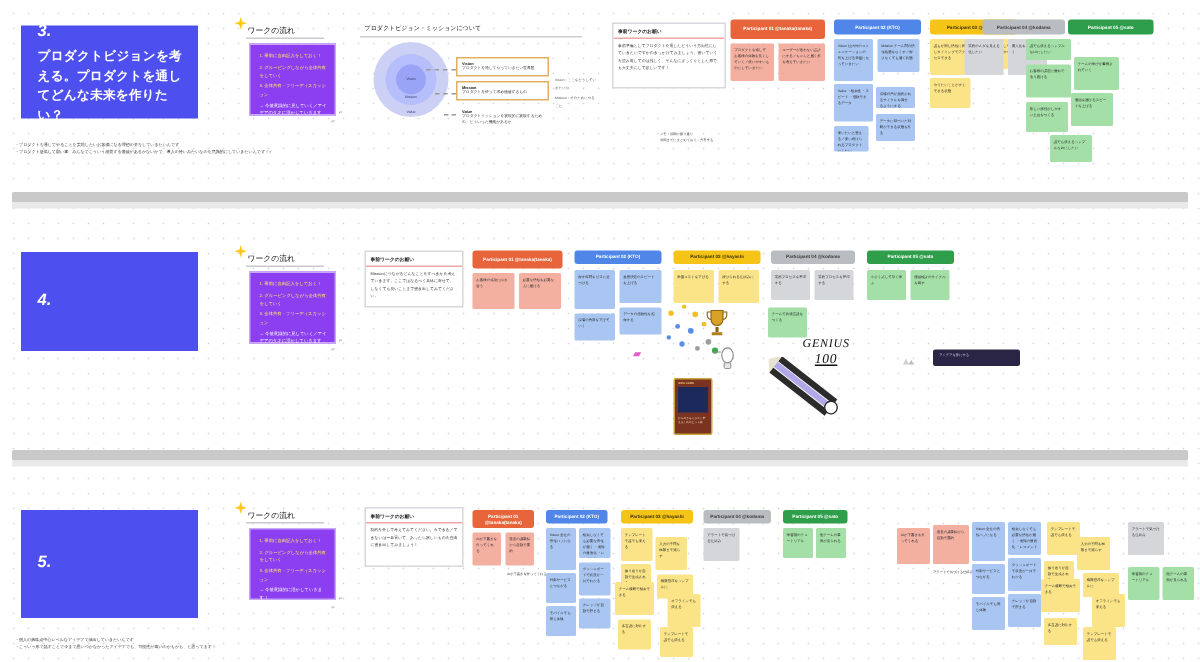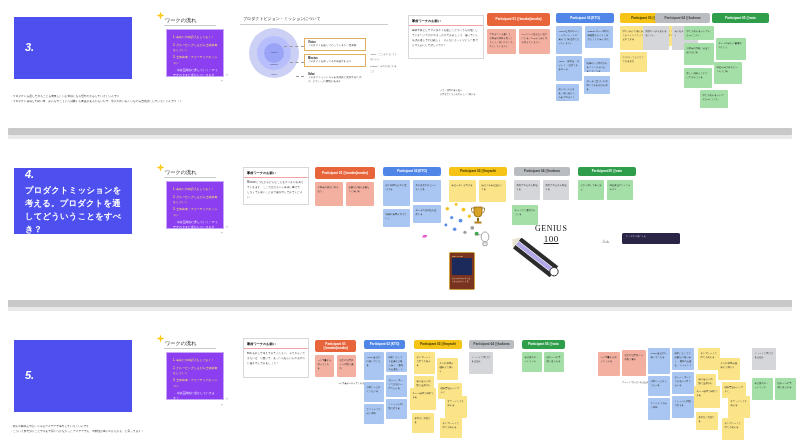--- a/index.html
+++ b/index.html
@@ -98,21 +98,21 @@
   .n-blue  { background:#a9c6f2; }
   .n-yellow{ background:#fbe487; }
   .n-gray  { background:#d4d6d9; }
   .n-green { background:#a3dfa6; }
 
   .plain-list { position:absolute; font-size:2.2px; line-height:2.1; color:#333;}
 
   
   .collage { position:absolute; }
   .trophy { position:absolute; }
-  .genius { position:absolute; font-family:"Liberation Serif", serif; font-size:8px; color:#111; letter-spacing:.5px;}
+  .genius { position:absolute; font-family:"Liberation Serif", serif; font-size:8px; font-style:italic; color:#111; letter-spacing:.5px;}
   .genius .hundred{ display:block; font-size:9px; text-align:center; margin-top:1px; text-decoration:underline;}
   .darkbar { position:absolute; background:#2a2545; border-radius:1.5px;}
   .darkbar span { font-size:2.2px; color:#cfcbe6; padding:2px 4px; display:block;}
   .card-img { position:absolute; background:#7a3320; border:1px solid #c9a23a; border-radius:1.5px; overflow:hidden;}
   .card-img .ct{ font-size:2px; color:#ffe08a; padding:1.5px 2px; display:block;}
   .card-img .cart{ height:17px; margin:0 2px; background:#1b2a5a;}
   .card-img .cb{ font-size:1.8px; color:#f0dcc0; padding:1.5px 2px; display:block;}
   .pencils { position:absolute; }
   .pink-glyph { position:absolute; color:#e85ad0; font-size:7px;}
 </style>
@@ -121,20 +121,21 @@
 
 <div id="canvas"></div>
 
 <div class="sep" style="top:128px"></div>
 <div class="sep" style="top:300px"></div>
 
 <div class="band">
 
   <div class="title-card" style="left:14px; top:17px; width:118px; height:62px;">
     <div class="title-num">3.</div>
+    <div class="title-text">プロダクトビジョンを考える。プロダクトを通してどんな未来を作りたい？</div>
   </div>
 
   <div class="foot" style="left:10px; top:94px;">・プロダクトを通してやることを実現したいお客様になる理想の姿をしていきたいんです</div>
   <div class="foot" style="left:10px; top:99px;">・プロダクト提供して願い事、みんなでこういう感覚する価値があるかないかで、導入の使いみたいなのを意識的にしていきたいんです！✓</div>
 
   <svg class="wf-star" style="left:156px; top:11px;" viewBox="0 0 24 24">
     <path d="M12 1 L14.6 9.4 L23 12 L14.6 14.6 L12 23 L9.4 14.6 L1 12 L9.4 9.4 Z" fill="#ffc915"></path>
   </svg>
   <div class="wf-label" style="left:165px; top:17px;">ワークの流れ</div>
   <div class="wf-rule" style="left:164px; top:25px; width:52px;"></div>
@@ -215,21 +216,20 @@
   <div class="note n-green" style="left:684px; top:43px; width:30px; height:22px;">お客様の課題に最短で辿り着ける</div>
   <div class="note n-green" style="left:716px; top:38px; width:30px; height:22px;">チームの学びが蓄積されていく</div>
   <div class="note n-green" style="left:684px; top:68px; width:28px; height:20px;">新しい挑戦がしやすい土台をつくる</div>
   <div class="note n-green" style="left:714px; top:62px; width:28px; height:22px;">価値を届けるスピードを上げる</div>
   <div class="note n-green" style="left:700px; top:90px; width:28px; height:18px;">誰でも使えるシンプルなUIにしたい</div>
 </div>
 
 <div class="band">
   <div class="title-card" style="left:14px; top:168px; width:118px; height:66px;">
     <div class="title-num">4.</div>
-    <div class="title-text">プロダクトミッションを考える。プロダクトを通してどういうことをすべき？</div>
   </div>
 
   <svg class="wf-star" style="left:156px; top:163px;" viewBox="0 0 24 24">
     <path d="M12 1 L14.6 9.4 L23 12 L14.6 14.6 L12 23 L9.4 14.6 L1 12 L9.4 9.4 Z" fill="#ffc915"></path>
   </svg>
   <div class="wf-label" style="left:165px; top:169px;">ワークの流れ</div>
   <div class="wf-rule" style="left:164px; top:177px; width:52px;"></div>
   <div class="wf-box" style="left:166px; top:181px; width:58px; height:48px;">
     <div class="ln">1. 事前に自由記入をしておく！</div>
     <div class="ln">2. グルーピングしながら全体共有をしていく</div>

